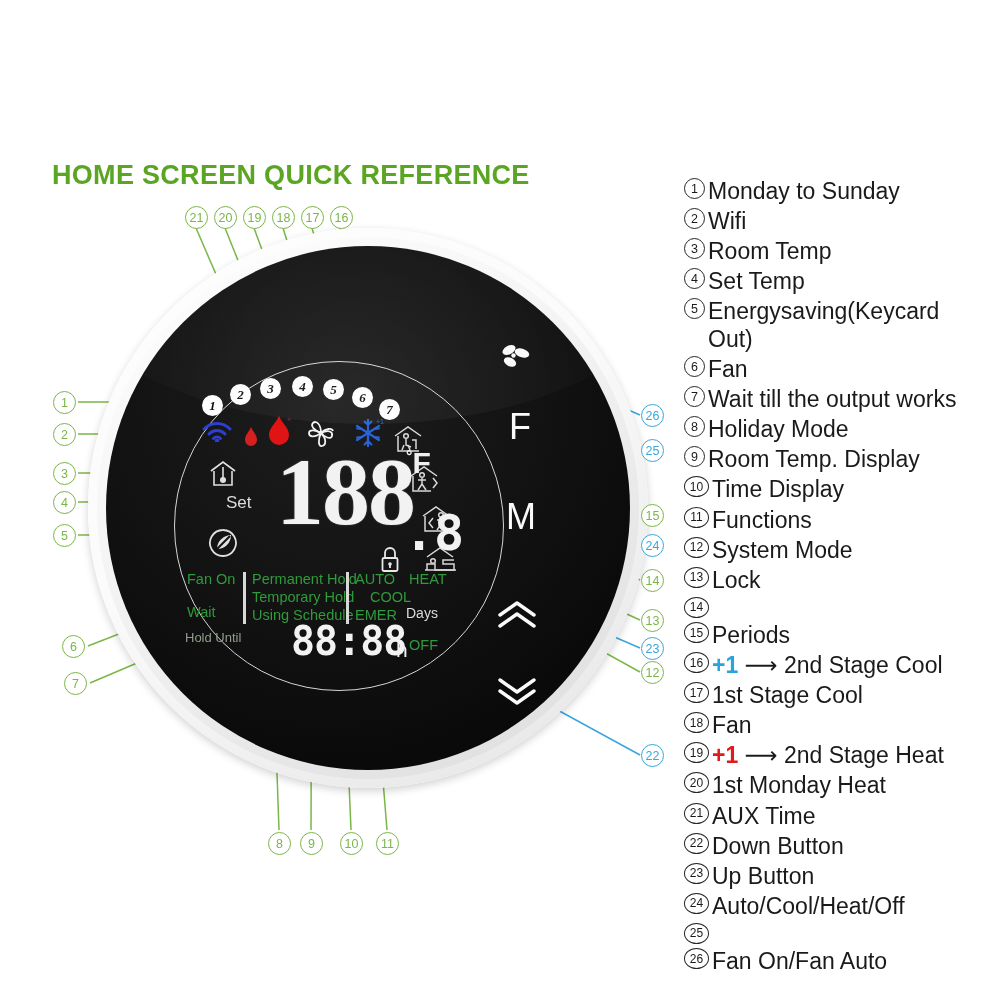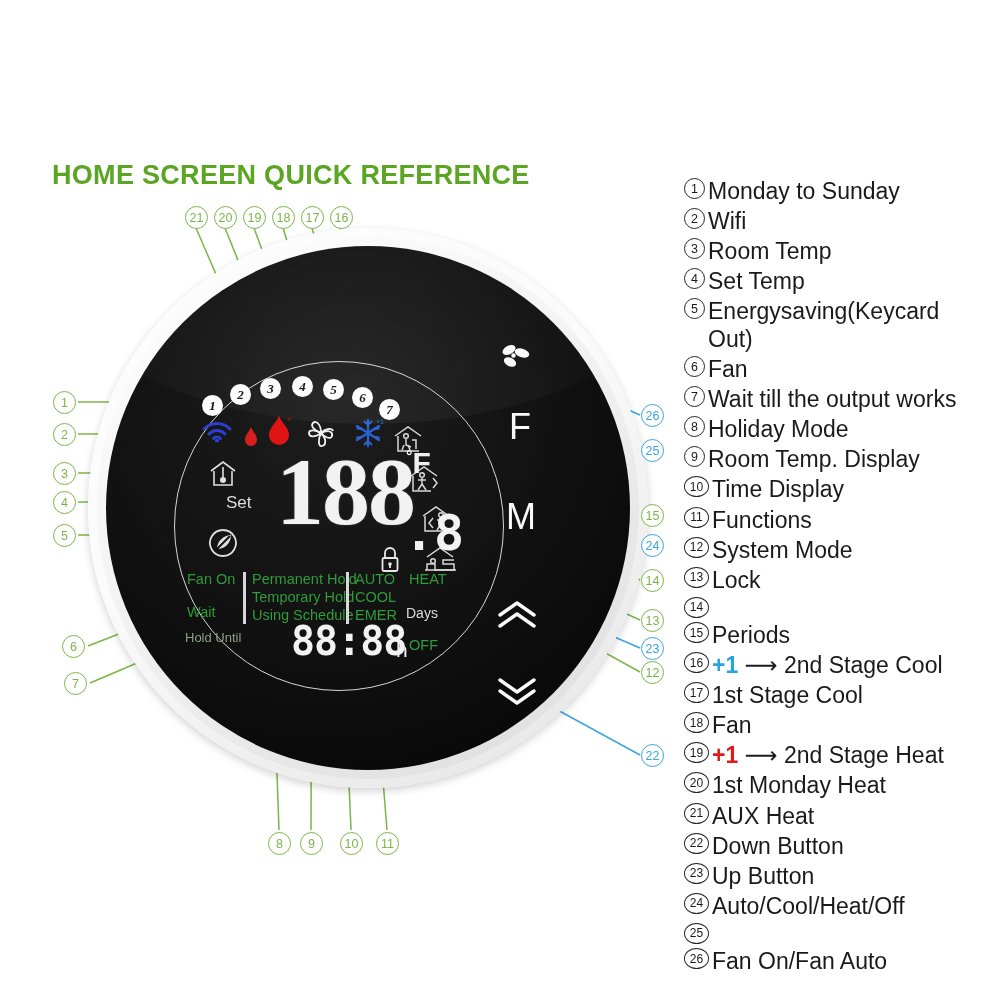--- a/index.html
+++ b/index.html
@@ -345,21 +345,21 @@
         <div class="grn" style="left:81px;top:358px;">Wait</div>
         <div class="grn small" style="left:79px;top:384px;">Hold Until</div>
 
         <div class="vbar" style="left:137px;top:326px;height:52px;"></div>
         <div class="grn" style="left:146px;top:325px;">Permanent Hold</div>
         <div class="grn" style="left:146px;top:343px;">Temporary Hold</div>
         <div class="grn" style="left:146px;top:361px;">Using Schedule</div>
 
         <div class="vbar" style="left:240px;top:326px;height:52px;"></div>
         <div class="grn" style="left:249px;top:325px;">AUTO</div>
-        <div class="grn" style="left:249px;top:343px;">COOL</div>
+        <div class="grn" style="left:264px;top:343px;">COOL</div>
         <div class="grn" style="left:249px;top:361px;">EMER</div>
         <div class="grn" style="left:303px;top:325px;">HEAT</div>
         <div class="grn" style="left:303px;top:343px;margin-top:48px;">OFF</div>
 
         <div class="clock">88:88</div>
         <div class="clk-h">h</div>
         <div class="days">Days</div>
       </div>
 
       <span class="icon-row" style="left:394px;top:96px;">
@@ -498,21 +498,21 @@
       <div class="lrow">
         <div class="lnum wide">19</div>
         <div class="ltext"><span class="plus" style="color: rgb(225, 27, 27); font-weight: bold;">+1</span> ⟶  2nd Stage Heat</div>
       </div>
       <div class="lrow">
         <div class="lnum wide">20</div>
         <div class="ltext">1st Monday Heat</div>
       </div>
       <div class="lrow">
         <div class="lnum wide">21</div>
-        <div class="ltext">AUX Heat</div>
+        <div class="ltext">AUX Time</div>
       </div>
       <div class="lrow">
         <div class="lnum wide">22</div>
         <div class="ltext">Down Button</div>
       </div>
       <div class="lrow">
         <div class="lnum wide">23</div>
         <div class="ltext">Up Button</div>
       </div>
       <div class="lrow">

